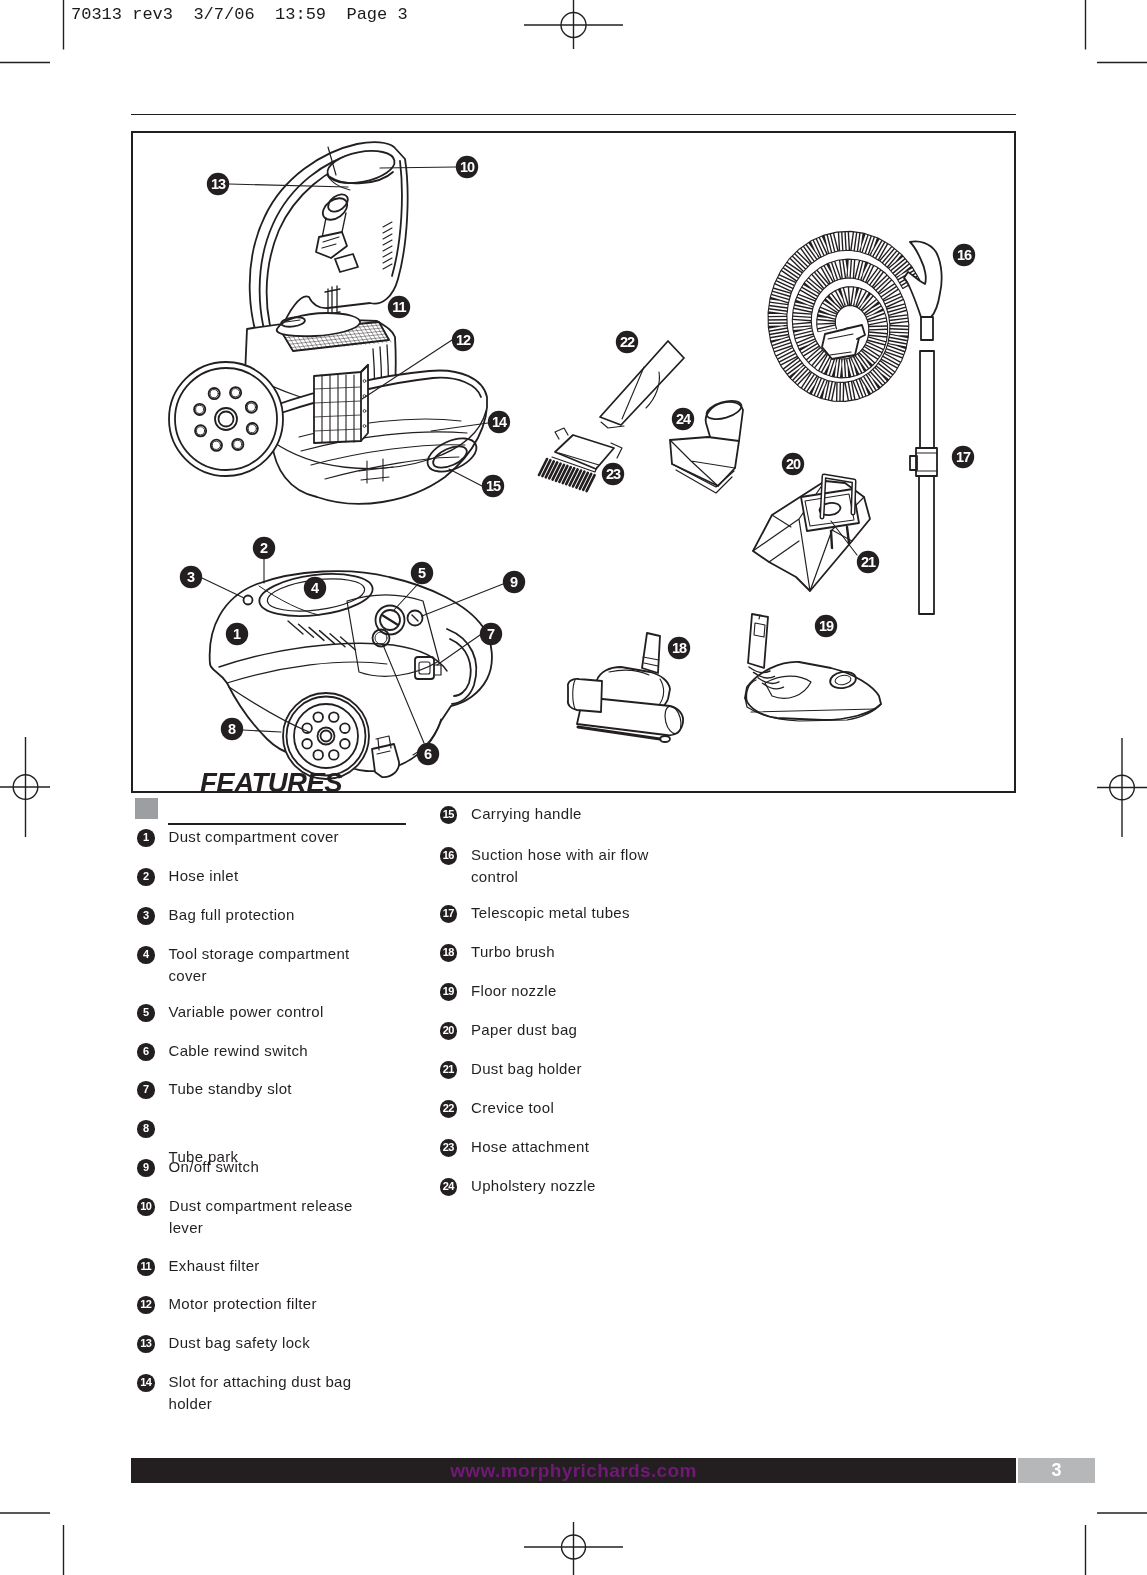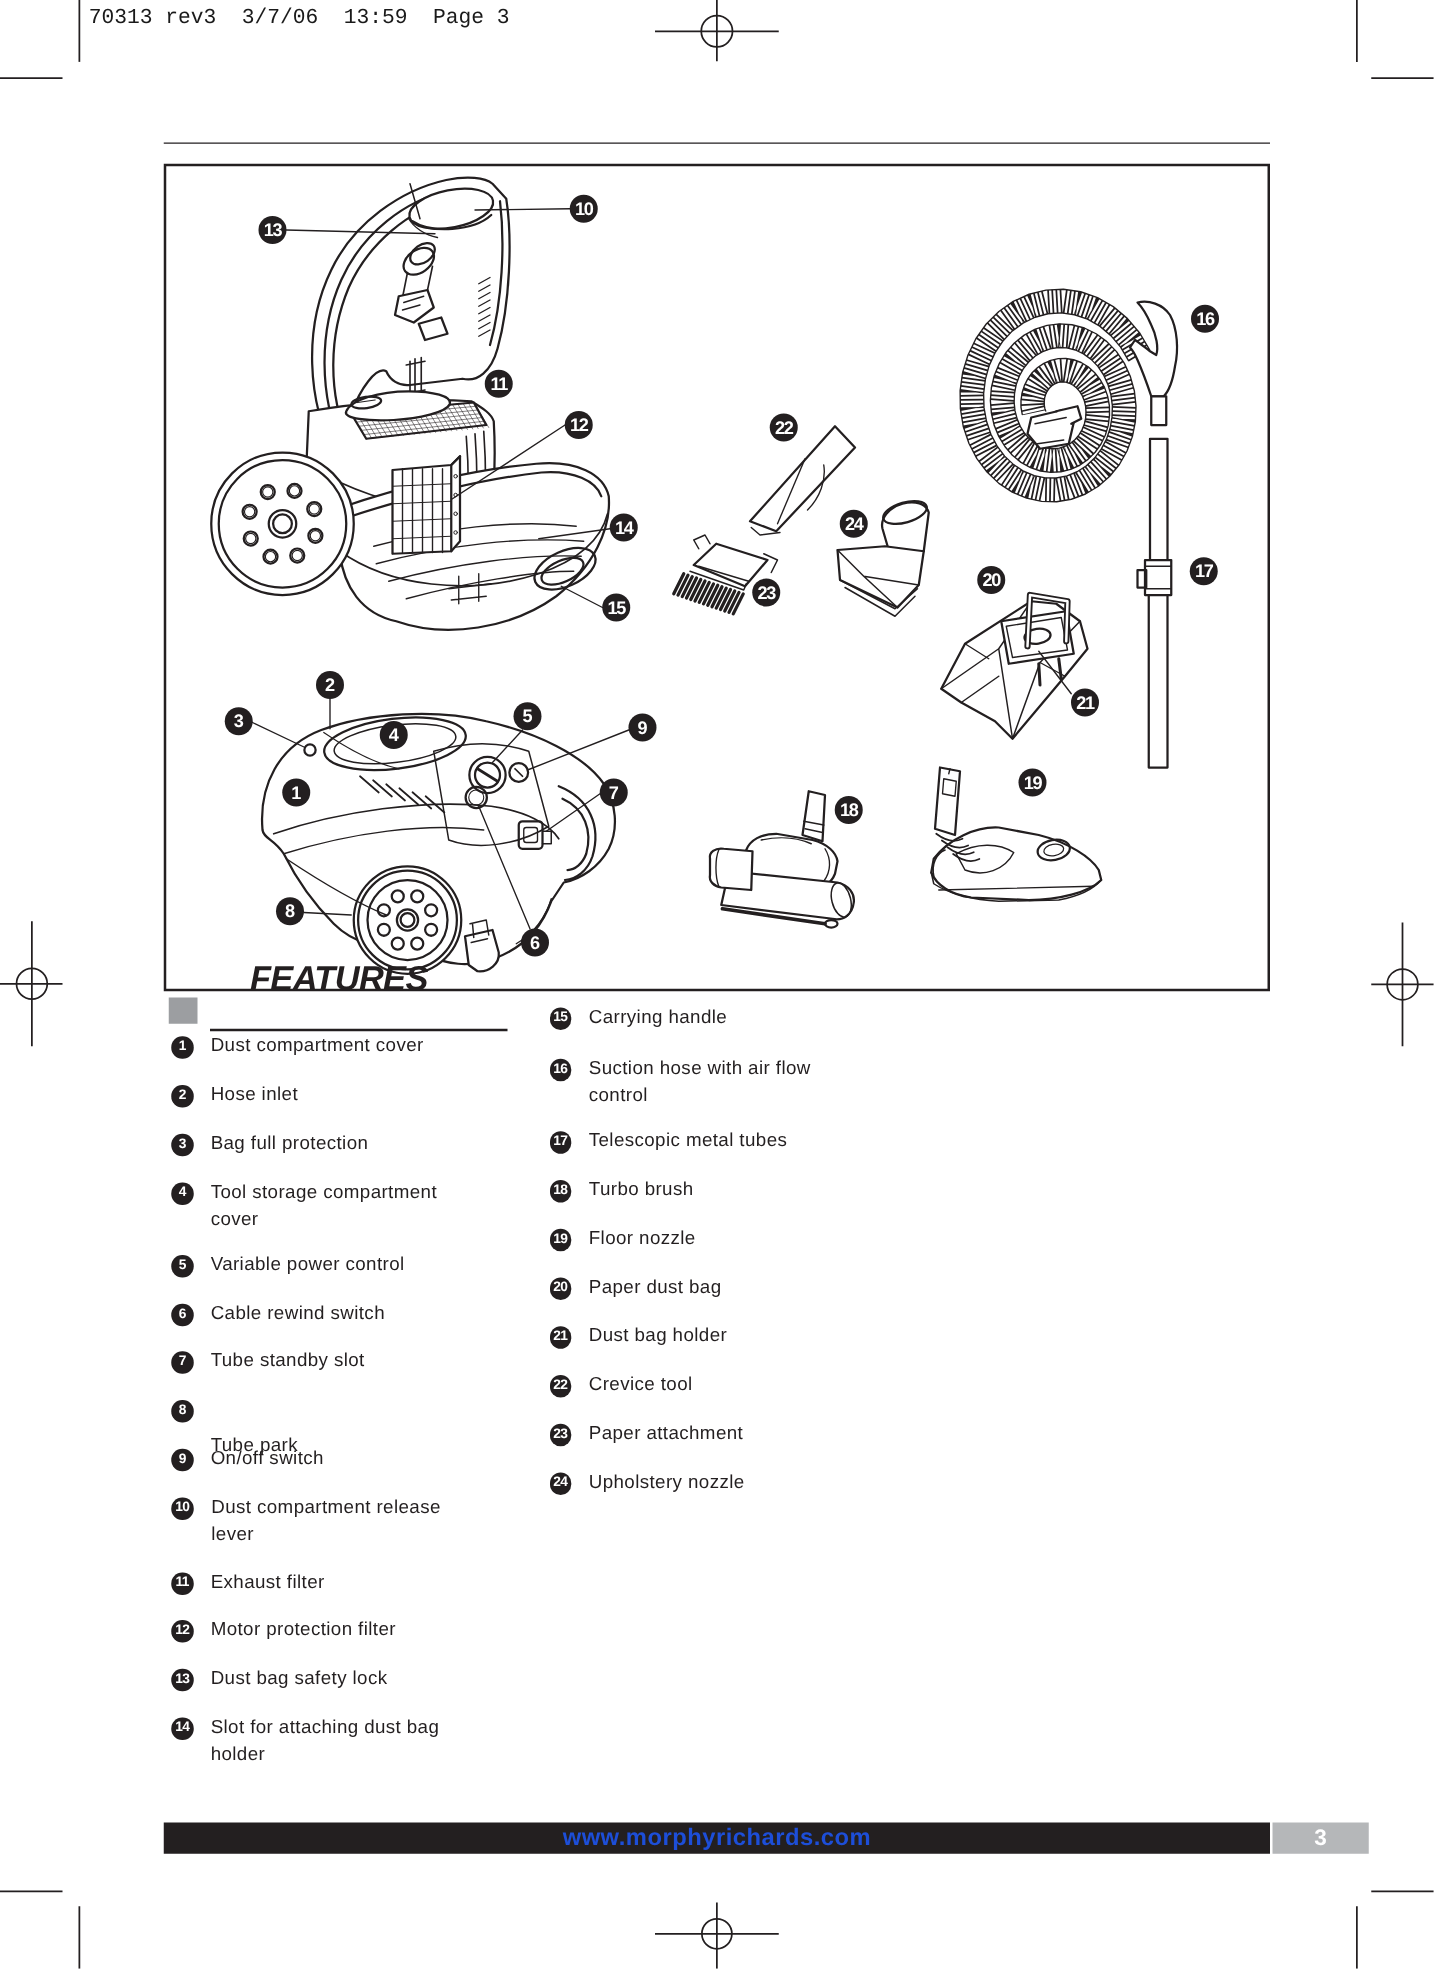--- a/index.html
+++ b/index.html
@@ -9,21 +9,21 @@
   #header{left:71px;top:5px;font-family:"Liberation Mono",monospace;font-size:17px;color:#1a1a1a;white-space:pre;}
   #rule{left:131px;top:114px;width:885px;height:0;border-top:1.8px solid #231f20;}
   #diagbox{left:131px;top:131px;width:881px;height:658px;border:2px solid #231f20;}
   #feat-square{left:135px;top:798px;width:23px;height:21px;background:#9c9ea1;}
   #feat-title{left:168px;top:767px;font-size:27.5px;font-weight:bold;font-style:italic;letter-spacing:-0.5px;margin-left:32px;}
   #feat-underline{left:168px;top:823px;width:238px;height:0;border-top:2.4px solid #231f20;}
   .item{position:absolute;font-size:15px;line-height:21.5px;letter-spacing:0.32px;width:245px;}
   .bdg{position:absolute;width:17.5px;height:17.5px;border-radius:50%;background:#231f20;color:#fff;
        font-size:11px;font-weight:bold;text-align:center;line-height:17.5px;letter-spacing:-0.5px;}
   #botbar{left:131px;top:1458px;width:885px;height:25px;background:#231f20;}
-  #boturl{left:131px;top:1458px;width:885px;height:25px;color:#1d4ed8;font-weight:bold;font-size:19px;
+  #boturl{left:131px;top:1458px;width:885px;height:25px;color:#701a75;font-weight:bold;font-size:19px;
           text-align:center;line-height:25px;letter-spacing:0.4px;}
   #pagebox{left:1018px;top:1458px;width:77px;height:25px;background:#b5b7b9;color:#fff;
            font-weight:bold;font-size:18px;text-align:center;line-height:25px;}
 </style>
 </head>
 <body>
 <svg class="abs" style="left:0;top:0" width="1147" height="1575" viewBox="0 0 1147 1575" fill="none" stroke="#231f20" stroke-width="1.4">
 
   <line x1="63.5" y1="0" x2="63.5" y2="49.5"></line>
   <line x1="0" y1="62.5" x2="50" y2="62.5"></line>
@@ -404,19 +404,19 @@
 <div class="item" style="left:471px;top:941.0px">Turbo brush</div>
 <div class="bdg" style="left:439.5px;top:983.25px">19</div>
 <div class="item" style="left:471px;top:980.0px">Floor nozzle</div>
 <div class="bdg" style="left:439.5px;top:1022.25px">20</div>
 <div class="item" style="left:471px;top:1019.0px">Paper dust bag</div>
 <div class="bdg" style="left:439.5px;top:1061.25px">21</div>
 <div class="item" style="left:471px;top:1058.0px">Dust bag holder</div>
 <div class="bdg" style="left:439.5px;top:1100.25px">22</div>
 <div class="item" style="left:471px;top:1097.0px">Crevice tool</div>
 <div class="bdg" style="left:439.5px;top:1139.25px">23</div>
-<div class="item" style="left:471px;top:1136.0px">Paper attachment</div>
+<div class="item" style="left:471px;top:1136.0px">Hose attachment</div>
 <div class="bdg" style="left:439.5px;top:1178.25px">24</div>
 <div class="item" style="left:471px;top:1175.0px">Upholstery nozzle</div>
 
 <div class="abs" id="botbar"></div>
 <div class="abs" id="boturl">www.morphyrichards.com</div>
 <div class="abs" id="pagebox">3</div>
 
 </body></html>

